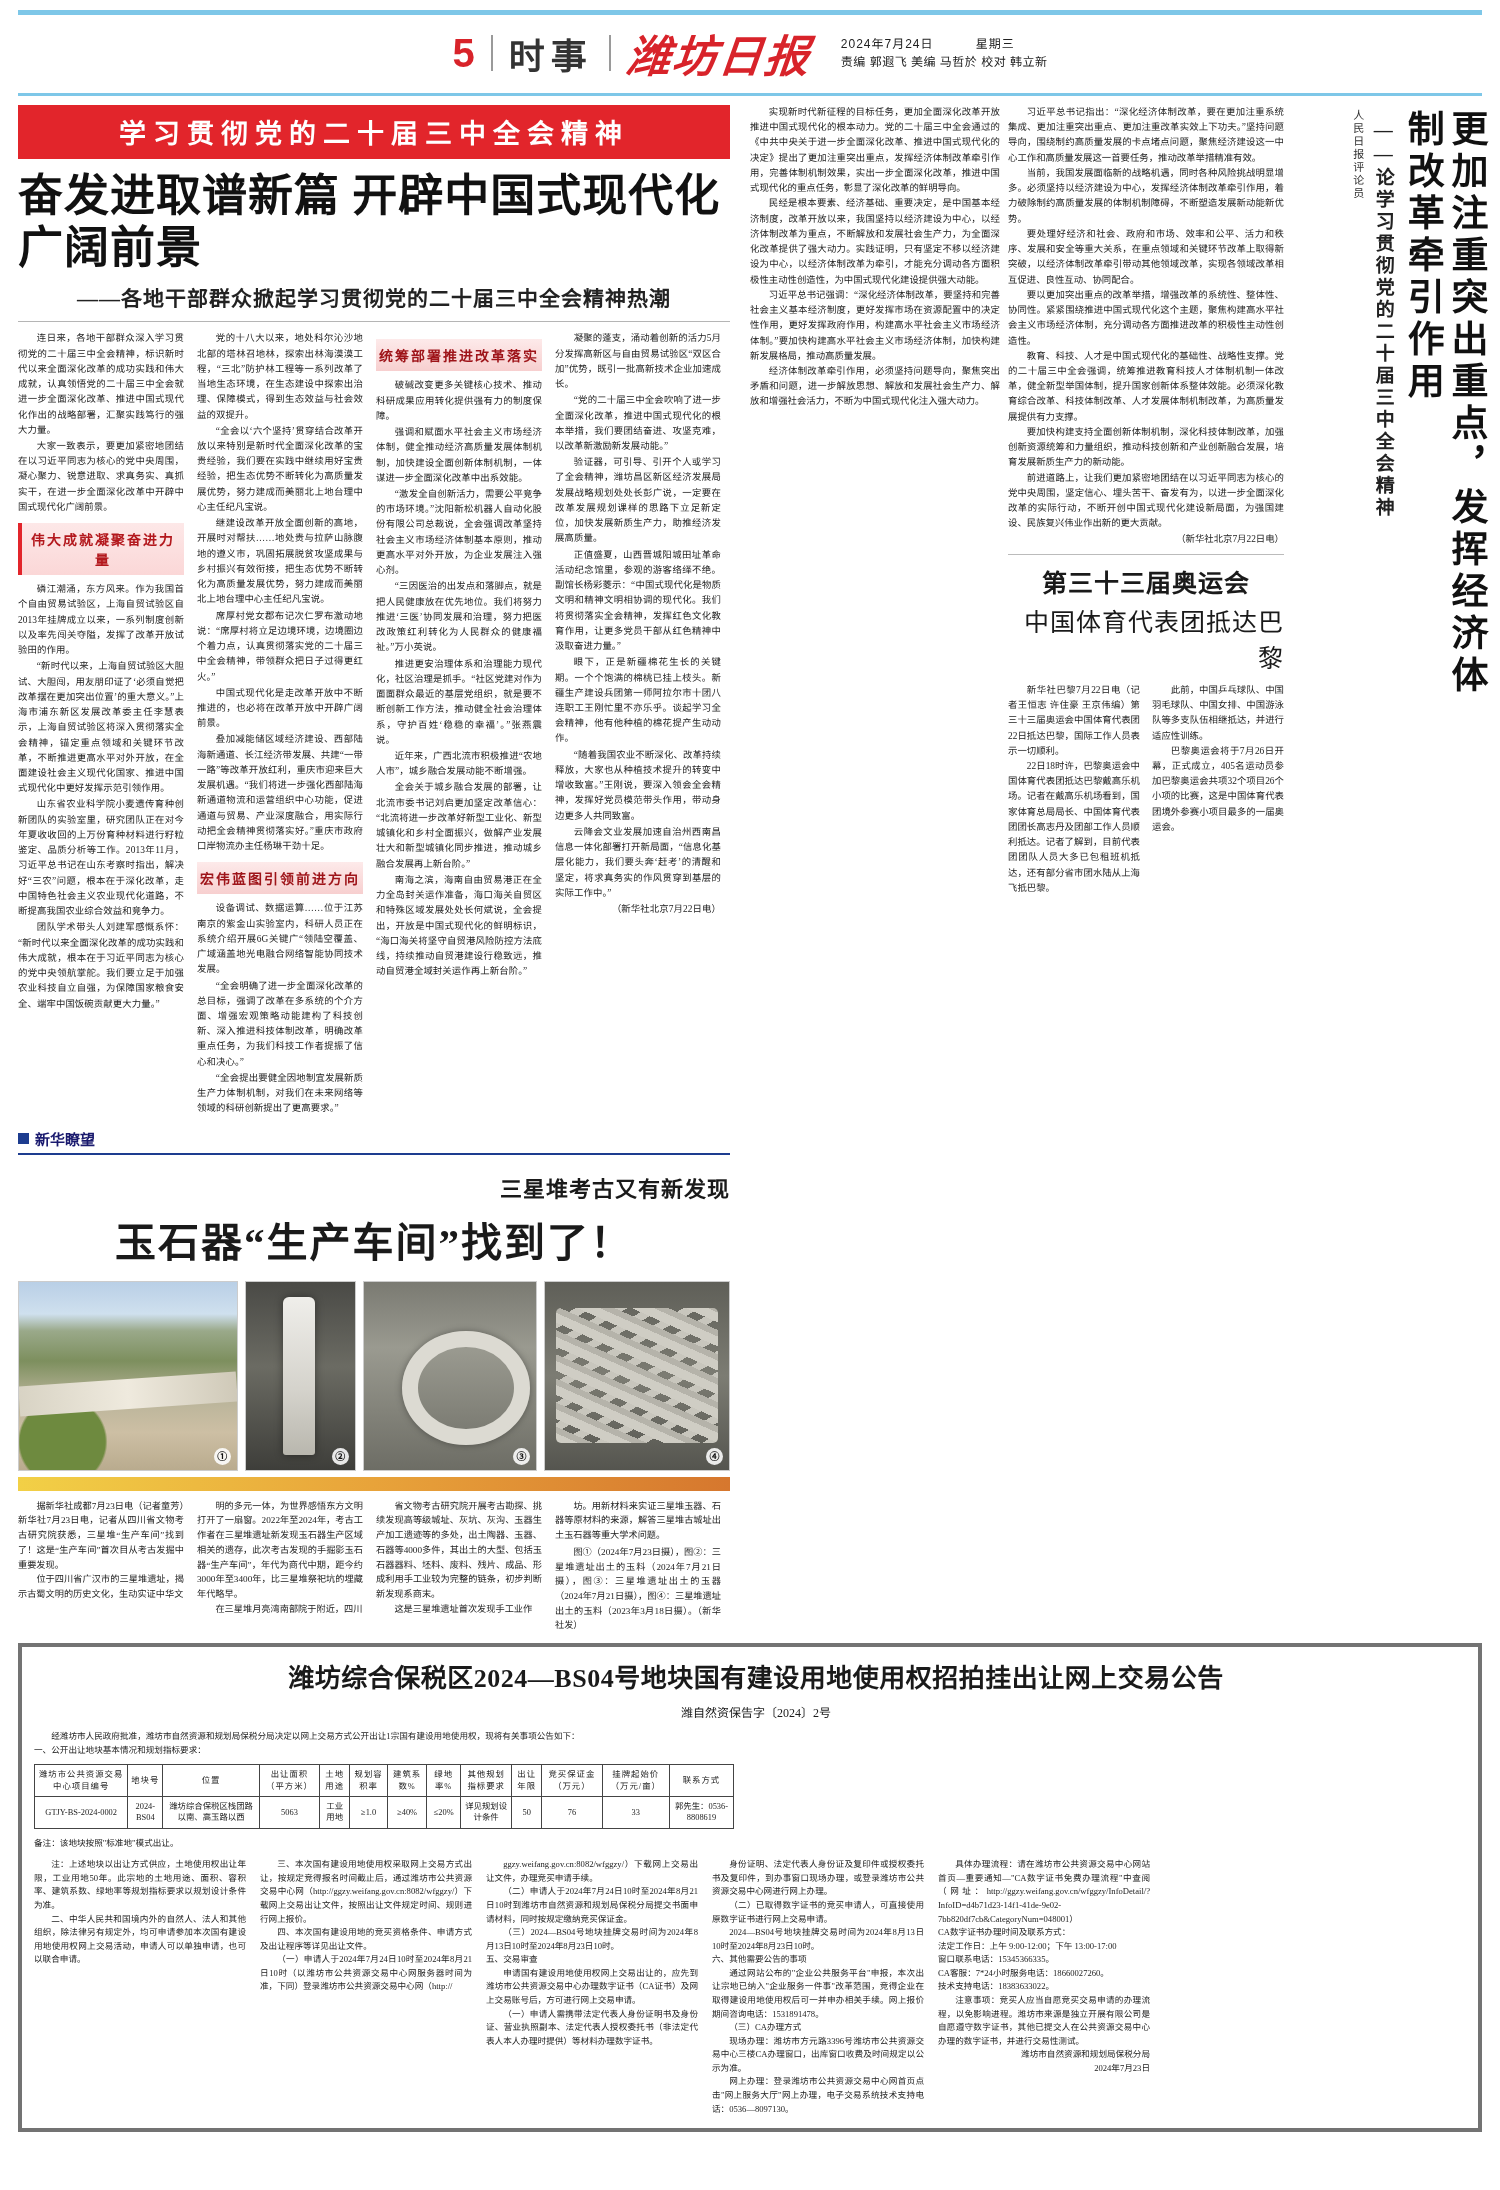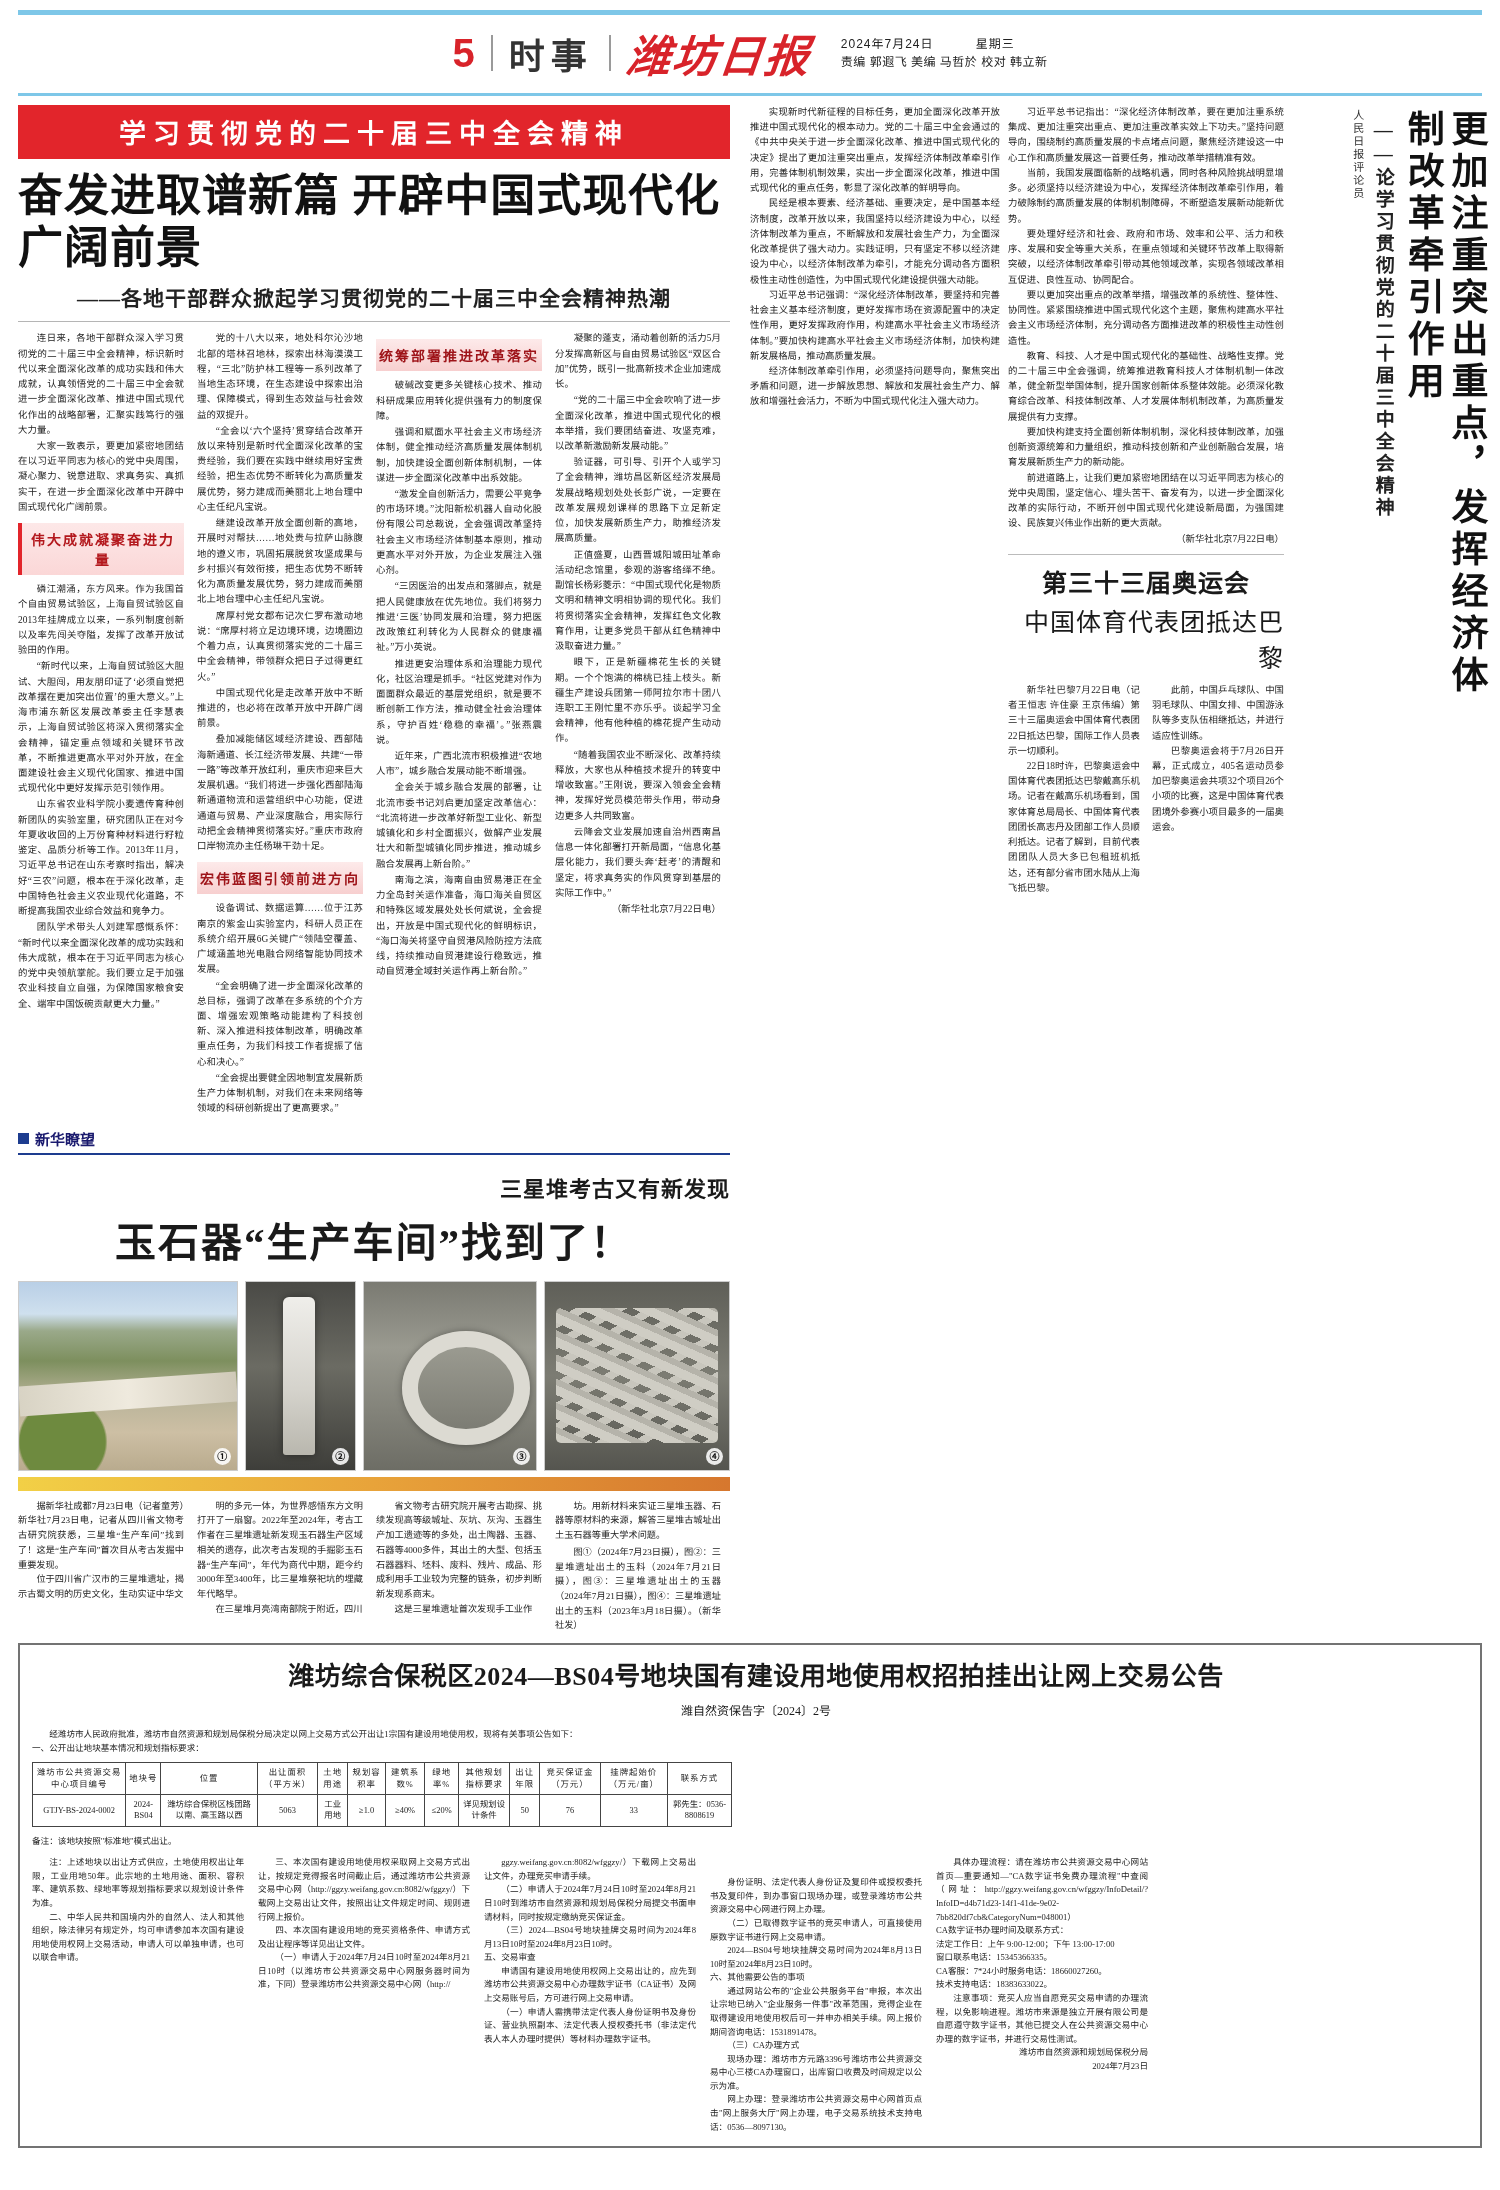--- a/index.html
+++ b/index.html
@@ -153,21 +153,21 @@
     writing-mode:vertical-rl; text-orientation:upright;
     font-size:11px; letter-spacing:2px; color:#333; height:150px;
   }
   .rb-rule { border-top:1px solid #bbb; margin:7px 0; }
 
   .olympic-head1 { text-align:center; font-size:25px; font-weight:bold; letter-spacing:1px; margin:8px 0 3px;}
   .olympic-head2 { text-align:right; font-size:25px; font-weight:normal; letter-spacing:1px; margin:0 0 9px;}
 
   
   .notice {
-    border:2px solid #737373; margin-top:10px; padding:10px 0 12px 12px;
+    border:4px solid #737373; margin-top:10px; padding:10px 0 12px 12px;
   }
   .notice-title { text-align:center; font-size:26px; font-weight:bold; letter-spacing:0.5px; margin-bottom:9px;}
   .notice-sub { text-align:center; font-size:12px; margin-bottom:9px; }
   .notice-body { display:flex; gap:14px; }
   .ncol { font-size:8.6px; line-height:1.58; text-align:justify; color:#222;}
   .ncol p { margin:0; text-indent:2em; }
   .ncol p.ni { text-indent:0; }
   table.land { width:100%; border-collapse:collapse; margin:7px 0 8px 0; font-size:8.4px; }
   table.land th, table.land td {
     border:1px solid #444; text-align:center; padding:4px 2px; line-height:1.35;
@@ -409,21 +409,21 @@
         <p>（一）申请人于2024年7月24日10时至2024年8月21日10时（以潍坊市公共资源交易中心网服务器时间为准，下同）登录潍坊市公共资源交易中心网（http://</p>
       </div>
       <div class="ncol" style="width:212px;">
         <p>ggzy.weifang.gov.cn:8082/wfggzy/）下载网上交易出让文件，办理竞买申请手续。</p>
         <p>（二）申请人于2024年7月24日10时至2024年8月21日10时到潍坊市自然资源和规划局保税分局提交书面申请材料，同时按规定缴纳竞买保证金。</p>
         <p>（三）2024—BS04号地块挂牌交易时间为2024年8月13日10时至2024年8月23日10时。</p>
         <p class="ni">五、交易审查</p>
         <p>申请国有建设用地使用权网上交易出让的，应先到潍坊市公共资源交易中心办理数字证书（CA证书）及网上交易账号后，方可进行网上交易申请。</p>
         <p>（一）申请人需携带法定代表人身份证明书及身份证、营业执照副本、法定代表人授权委托书（非法定代表人本人办理时提供）等材料办理数字证书。</p>
       </div>
-      <div class="ncol" style="width:212px;margin-top:20px;">
+      <div class="ncol" style="width:212px;">
         <p>身份证明、法定代表人身份证及复印件或授权委托书及复印件，到办事窗口现场办理，或登录潍坊市公共资源交易中心网进行网上办理。</p>
         <p>（二）已取得数字证书的竞买申请人，可直接使用原数字证书进行网上交易申请。</p>
         <p>2024—BS04号地块挂牌交易时间为2024年8月13日10时至2024年8月23日10时。</p>
         <p class="ni">六、其他需要公告的事项</p>
         <p>通过网站公布的"企业公共服务平台"申报，本次出让宗地已纳入"企业服务一件事"改革范围，竞得企业在取得建设用地使用权后可一并申办相关手续。网上报价期间咨询电话：1531891478。</p>
         <p>（三）CA办理方式</p>
         <p>现场办理：潍坊市方元路3396号潍坊市公共资源交易中心三楼CA办理窗口，出库窗口收费及时间规定以公示为准。</p>
         <p>网上办理：登录潍坊市公共资源交易中心网首页点击"网上服务大厅"网上办理，电子交易系统技术支持电话：0536—8097130。</p>
       </div>
       <div class="ncol" style="width:212px;">

